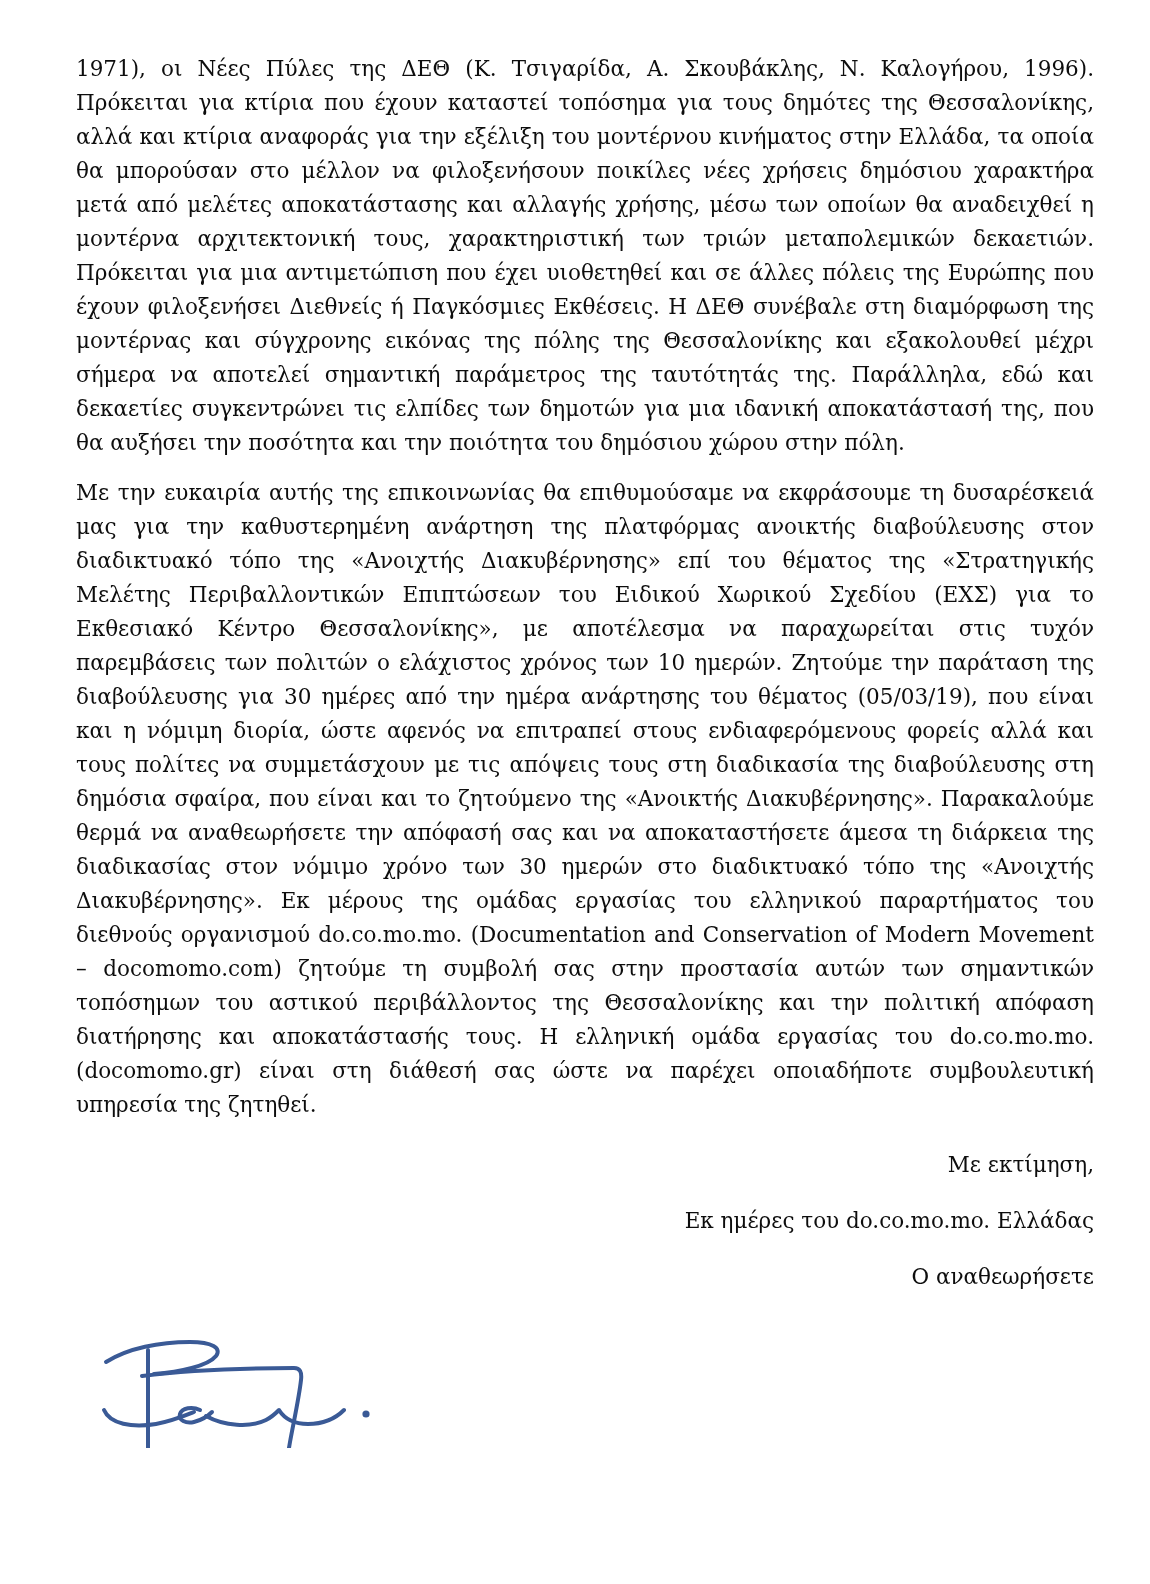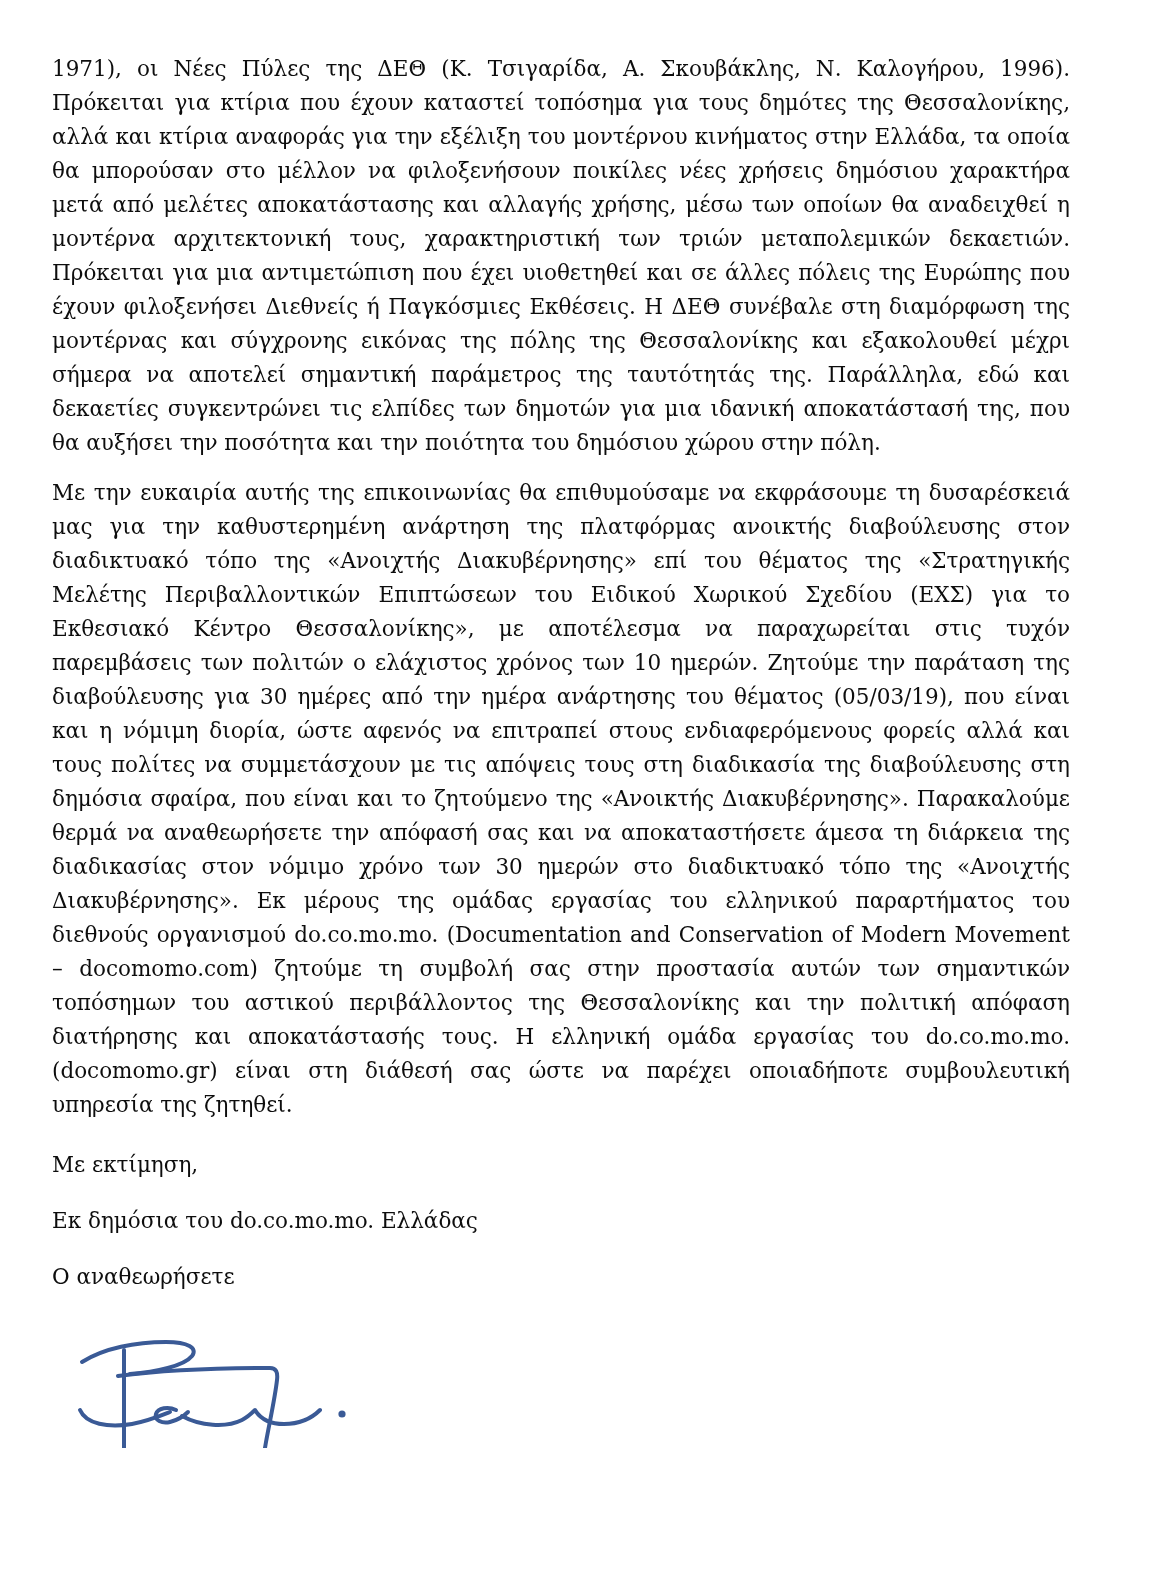--- a/index.html
+++ b/index.html
@@ -8,21 +8,21 @@
     padding: 0;
     background: #ffffff;
   }
 
   .page {
     position: relative;
     width: 1150px;
     height: 1448px;
     background: #ffffff;
     box-sizing: border-box;
-    padding: 52px 80px 0 52px;
+    padding: 52px 80px 0 76px;
     overflow: hidden;
   }
 
   .doc-body {
     width: 1018px;
     font-family: "DejaVu Serif", "Liberation Serif", serif;
     font-size: 21.5px;
     line-height: 34px;
     color: #0d0d0d;
     text-align: justify;
@@ -39,21 +39,21 @@
     margin-bottom: 0;
   }
 
   
   .closing-block {
     margin-top: 26px;
   }
 
   .closing-line {
     margin: 9px 0 22px 0;
-    text-align: left;
+    text-align: right;
     line-height: 34px;
   }
 
   
   .signature-area {
     margin-top: 30px;
     height: 150px;
     position: relative;
   }
 
@@ -76,21 +76,21 @@
   <div class="doc-body">
 
     <p class="para">1971), οι Νέες Πύλες της ΔΕΘ (Κ. Τσιγαρίδα, Α. Σκουβάκλης, Ν. Καλογήρου, 1996). Πρόκειται για κτίρια που έχουν καταστεί τοπόσημα για τους δημότες της Θεσσαλονίκης, αλλά και κτίρια αναφοράς για την εξέλιξη του μοντέρνου κινήματος στην Ελλάδα, τα οποία θα μπορούσαν στο μέλλον να φιλοξενήσουν ποικίλες νέες χρήσεις δημόσιου χαρακτήρα μετά από μελέτες αποκατάστασης και αλλαγής χρήσης, μέσω των οποίων θα αναδειχθεί η μοντέρνα αρχιτεκτονική τους, χαρακτηριστική των τριών μεταπολεμικών δεκαετιών. Πρόκειται για μια αντιμετώπιση που έχει υιοθετηθεί και σε άλλες πόλεις της Ευρώπης που έχουν φιλοξενήσει Διεθνείς ή Παγκόσμιες Εκθέσεις. Η ΔΕΘ συνέβαλε στη διαμόρφωση της μοντέρνας και σύγχρονης εικόνας της πόλης της Θεσσαλονίκης και εξακολουθεί μέχρι σήμερα να αποτελεί σημαντική παράμετρος της ταυτότητάς της. Παράλληλα, εδώ και δεκαετίες συγκεντρώνει τις ελπίδες των δημοτών για μια ιδανική αποκατάστασή της, που θα αυξήσει την ποσότητα και την ποιότητα του δημόσιου χώρου στην πόλη.</p>
 
     <p class="para">Με την ευκαιρία αυτής της επικοινωνίας θα επιθυμούσαμε να εκφράσουμε τη δυσαρέσκειά μας για την καθυστερημένη ανάρτηση της πλατφόρμας ανοικτής διαβούλευσης στον διαδικτυακό τόπο της «Ανοιχτής Διακυβέρνησης» επί του θέματος της «Στρατηγικής Μελέτης Περιβαλλοντικών Επιπτώσεων του Ειδικού Χωρικού Σχεδίου (ΕΧΣ) για το Εκθεσιακό Κέντρο Θεσσαλονίκης», με αποτέλεσμα να παραχωρείται στις τυχόν παρεμβάσεις των πολιτών ο ελάχιστος χρόνος των 10 ημερών. Ζητούμε την παράταση της διαβούλευσης για 30 ημέρες από την ημέρα ανάρτησης του θέματος (05/03/19), που είναι και η νόμιμη διορία, ώστε αφενός να επιτραπεί στους ενδιαφερόμενους φορείς αλλά και τους πολίτες να συμμετάσχουν με τις απόψεις τους στη διαδικασία της διαβούλευσης στη δημόσια σφαίρα, που είναι και το ζητούμενο της «Ανοικτής Διακυβέρνησης». Παρακαλούμε θερμά να αναθεωρήσετε την απόφασή σας και να αποκαταστήσετε  άμεσα τη διάρκεια της διαδικασίας στον νόμιμο χρόνο των 30 ημερών στο διαδικτυακό τόπο της «Ανοιχτής Διακυβέρνησης». Εκ μέρους της ομάδας εργασίας του ελληνικού παραρτήματος του διεθνούς οργανισμού do.co.mo.mo. (Documentation and Conservation of Modern Movement – docomomo.com) ζητούμε τη συμβολή σας στην προστασία αυτών των σημαντικών τοπόσημων του αστικού περιβάλλοντος της Θεσσαλονίκης και την πολιτική απόφαση διατήρησης και αποκατάστασής τους. Η ελληνική ομάδα εργασίας του do.co.mo.mo. (docomomo.gr) είναι στη διάθεσή σας ώστε να παρέχει οποιαδήποτε συμβουλευτική υπηρεσία της ζητηθεί.</p>
 
     <div class="closing-block">
 
       <p class="closing-line">Με εκτίμηση,</p>
 
-      <p class="closing-line">Εκ δημόσια του do.co.mo.mo. Ελλάδας</p>
+      <p class="closing-line">Εκ ημέρες του do.co.mo.mo. Ελλάδας</p>
 
       <p class="closing-line">Ο αναθεωρήσετε</p>
 
     </div>
 
     <div class="signature-area">
       <svg class="signature-mark" width="300" height="140" viewBox="0 0 300 140" xmlns="http://www.w3.org/2000/svg" aria-label="signature">
         <g fill="none" stroke="#3a5a96" stroke-linecap="round" stroke-linejoin="round">
 
           <path d="M 8 38 C 30 24, 62 18, 92 18 C 114 18, 124 24, 118 32 C 110 42, 82 48, 56 50" stroke-width="4"></path>

